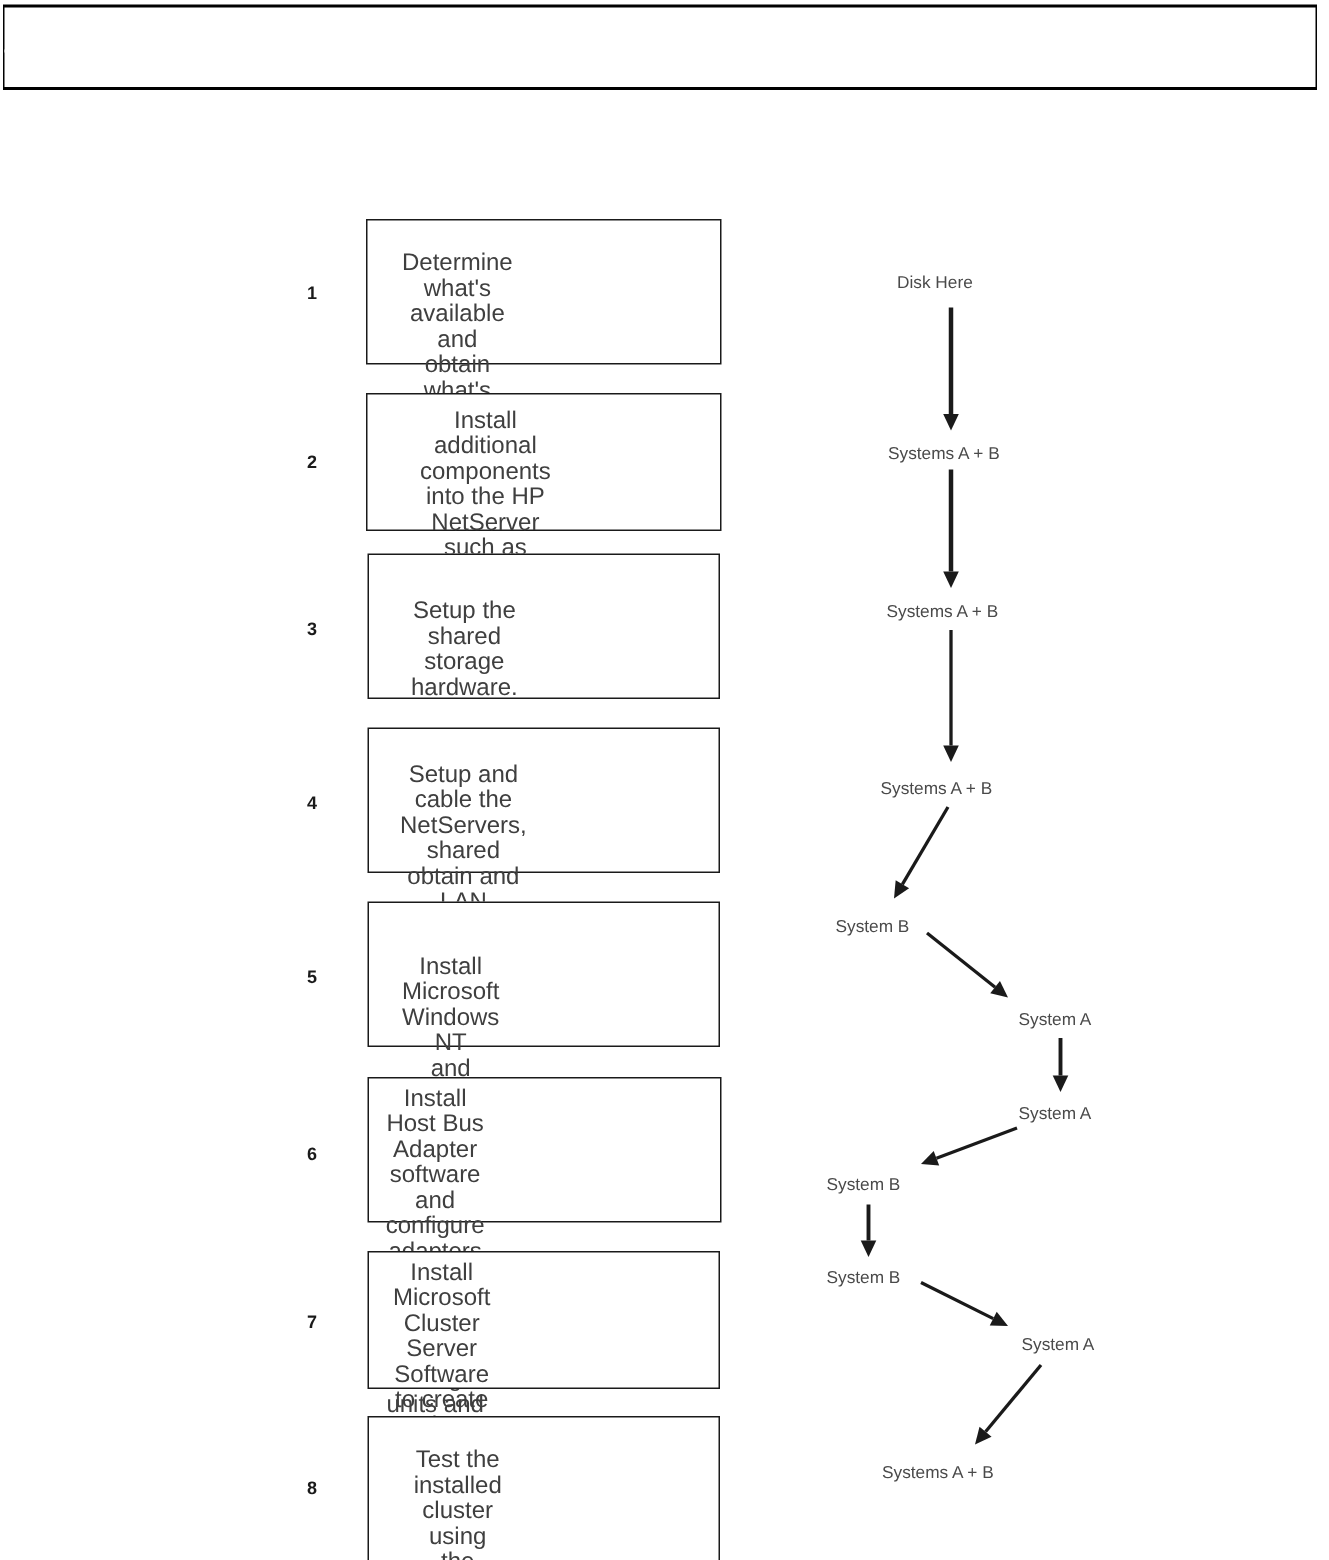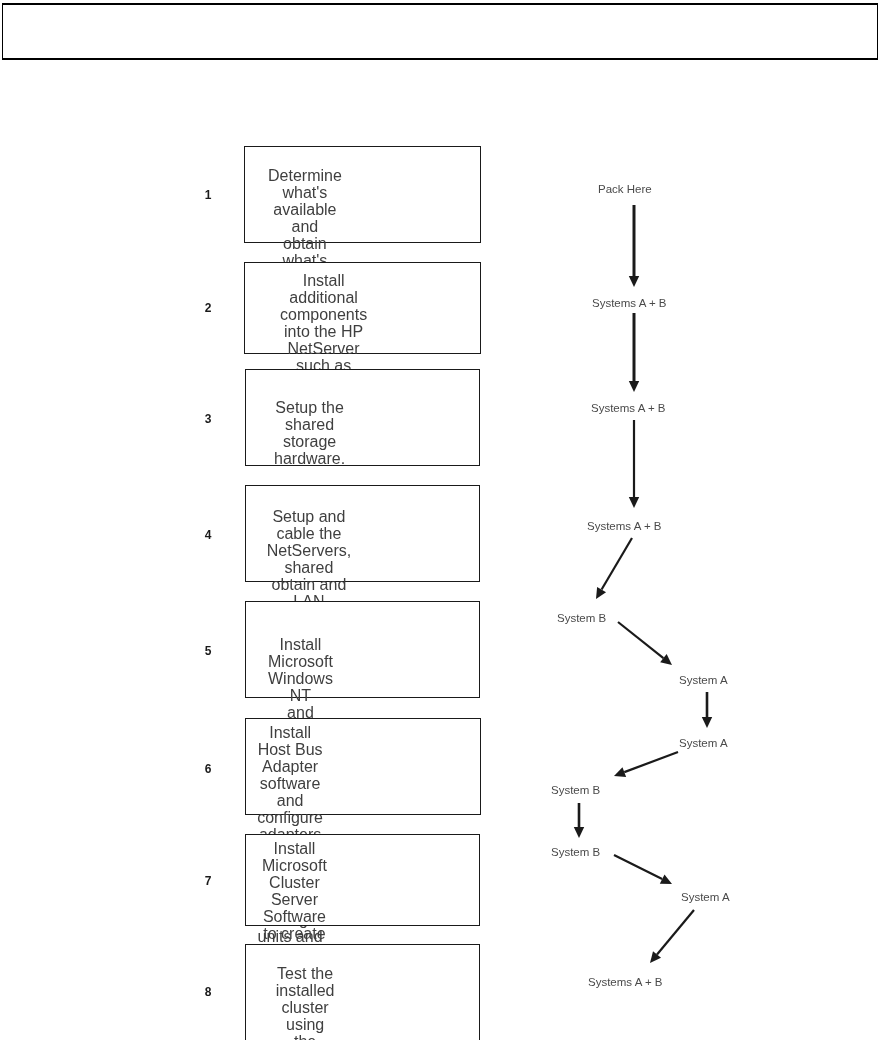--- a/index.html
+++ b/index.html
@@ -161,21 +161,21 @@
       <div class="step">
         <div class="step-num" style="left: 200px; top: 985px;">8</div>
         <div class="step-box" style="left: 245px; top: 944px; width: 235px; height: 97px;"></div>
         <div class="step-text" style="left: 266px; top: 965px;">Test the installed cluster using
 the Hardware Verification and
 Labeling Utility and CIT.</div>
       </div>
     </div>
 
   <div id="flow-container">
-      <div class="flow-label" style="left: 598px; top: 182px;">Pack Here</div>
+      <div class="flow-label" style="left: 598px; top: 182px;">Disk Here</div>
       <div class="flow-label" style="left: 592px; top: 296px;">Systems A + B</div>
       <div class="flow-label" style="left: 591px; top: 401px;">Systems A + B</div>
       <div class="flow-label" style="left: 587px; top: 519px;">Systems A + B</div>
       <div class="flow-label" style="left: 557px; top: 611px;">System B</div>
       <div class="flow-label" style="left: 679px; top: 673px;">System A</div>
       <div class="flow-label" style="left: 679px; top: 736px;">System A</div>
       <div class="flow-label" style="left: 551px; top: 783px;">System B</div>
       <div class="flow-label" style="left: 551px; top: 845px;">System B</div>
       <div class="flow-label" style="left: 681px; top: 890px;">System A</div>
       <div class="flow-label" style="left: 588px; top: 975px;">Systems A + B</div>

